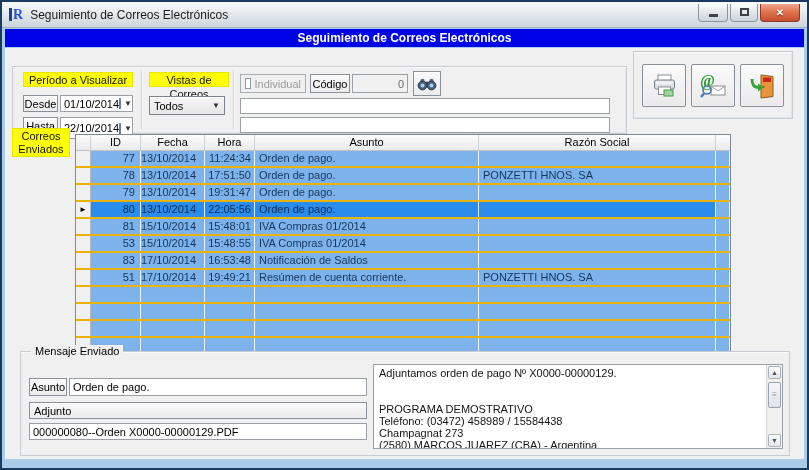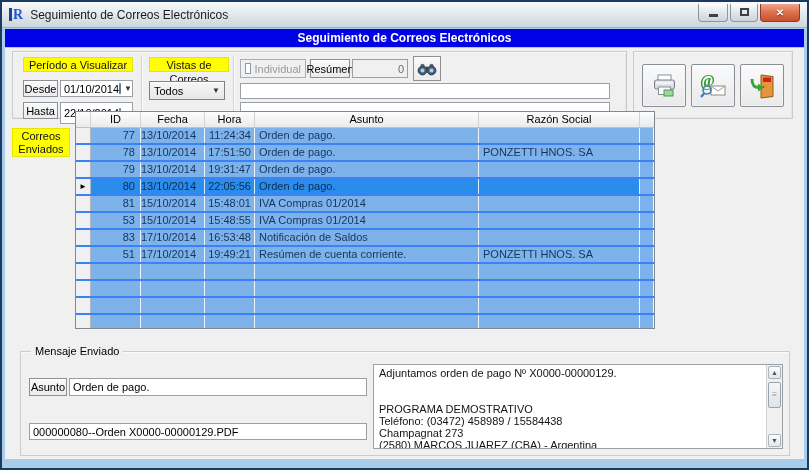--- a/index.html
+++ b/index.html
@@ -70,21 +70,21 @@
   .vsep { position:absolute; width:1px; top:4px; bottom:4px; background:#d2d6da; box-shadow:1px 0 0 #fafafa; }
   .chk-wrap { border:1px solid #a8aeb4; display:flex; align-items:center; padding:0 4px; gap:4px; background:#f0f0f0; }
   .chk { width:11px; height:11px; background:#fdfdfd; border:1px solid #8d99a5; }
   .chk-label { font-size:11px; color:#9a9a9a; }
   .icon-btn {
     width:44px; height:43px; border:1px solid #8a9097; border-radius:2px;
     background:linear-gradient(#fbfbfb,#e9e9e9); box-shadow:inset 0 1px 0 #fff, inset 0 0 0 1px #f2f2f2;
     display:flex; align-items:center; justify-content:center;
   }
   
-  #grid { position:absolute; left:70px; top:63px; width:580px; height:218px; background:#3b82f6; border:1px solid #828890; overflow:hidden; }
+  #grid { position:absolute; left:70px; top:86px; width:656px; height:218px; background:#eab308; border:1px solid #828890; overflow:hidden; }
   .g-header { display:flex; height:16px; background:linear-gradient(#fdfdfd,#e9eaeb); border-bottom:1px solid #bfc4c9; }
   .g-h { font-size:11px; color:#000; text-align:center; line-height:15px; border-right:1px solid #cfd2d6; }
   .w-sel{width:15px;} .w-id{width:50px;} .w-fecha{width:64px;} .w-hora{width:50px;} .w-asunto{width:224px;} .w-razon{flex:1;} .w-extra{width:14px; border-right:none;}
   .g-row { display:flex; height:15px; margin-bottom:2px; }
   .g-cell {
     background:var(--grid-row,#7db3ea); font-size:11px; line-height:15px; color:#15355f;
     border-right:1px solid rgba(255,255,255,.85); white-space:nowrap; overflow:hidden;
   }
   .sel-cell { background:#f0f0f0; border-right:1px solid #b4b9be; color:#000; font-size:8px; text-align:center; }
   .c-id { text-align:right; padding-right:5px; }
@@ -127,21 +127,21 @@
       <span class="wbtn close">
           <span class="g-close">✕</span>
         </span>
     </span>
   </div>
 
   <div class="banner">Seguimiento de Correos Electrónicos</div>
 
   <div id="client">
 
-    <div class="panel" style="left:7px; top:3px; width:615px; height:68px;text-decoration:underline;">
+    <div class="panel" style="left:7px; top:18px; width:615px; height:68px;text-decoration:underline;">
 
       <div class="ylabel abs" style="left:10px; top:5px; width:110px; height:15px;">Período a Visualizar</div>
       <div class="btn3d abs" style="left:10px; top:28px; width:35px; height:17px;">Desde</div>
       <div class="tfield abs" style="left:47px; top:28px; width:73px; height:17px;">
         <span>01/10/2014</span>
         <span class="cal-icon"></span>
         <span class="dd-arrow">▼</span>
       </div>
       <div class="btn3d abs" style="left:10px; top:50px; width:35px; height:17px;">Hasta</div>
       <div class="tfield abs" style="left:47px; top:50px; width:73px; height:22px;">
@@ -155,21 +155,21 @@
       <div class="combo abs" style="left:136px; top:29px; width:76px; height:19px;">
         <span>Todos</span>
         <span class="dd-arrow">▼</span>
       </div>
       <div class="vsep" style="left:220px;"></div>
 
       <div class="chk-wrap abs" style="left:227px; top:7px; width:66px; height:19px;">
         <span class="chk"></span>
         <span class="chk-label">Individual</span>
       </div>
-      <div class="btn3d abs" style="left:297px; top:7px; width:40px; height:19px;">Resúmen</div>
+      <div class="btn3d abs" style="left:297px; top:7px; width:40px; height:19px;">Código</div>
       <div class="tfield disabled abs" style="left:339px; top:7px; width:56px; height:19px; justify-content:flex-end;">
         <span>0</span>
       </div>
       <button class="btn3d abs" style="left:400px; top:4px; width:28px; height:25px;">
         <svg width="20" height="14" viewBox="0 0 20 14">
           <circle cx="5.5" cy="4" r="2.2" fill="#5a6d83"></circle>
             <circle cx="14.5" cy="4" r="2.2" fill="#5a6d83"></circle>
           <rect x="8.6" y="4.5" width="2.8" height="3" fill="#44556a"></rect>
           <circle cx="5.5" cy="8.5" r="4.4" fill="#4a5d73" stroke="#2c3a4a"></circle>
           <circle cx="14.5" cy="8.5" r="4.4" fill="#4a5d73" stroke="#2c3a4a"></circle>
@@ -334,20 +334,21 @@
           </div>
         </div>
     </div>
 
     <div id="msg-group">
       <span id="msg-legend">Mensaje Enviado</span>
       <div class="btn3d abs" style="left:8px; top:26px; width:38px; height:18px;">Asunto</div>
       <div class="tfield abs" style="left:48px; top:26px; width:298px; height:18px;">
         <span>Orden de pago.</span>
       </div>
+      <div class="btn3d abs" style="left:8px; top:50px; width:338px; height:17px; justify-content:flex-start; padding-left:4px;">Adjunto</div>
       <div class="tfield abs" style="left:8px; top:71px; width:338px; height:17px;">
         <span>000000080--Orden X0000-00000129.PDF</span>
       </div>
       <div id="body-box">
         <div id="body-text">
             <div>Adjuntamos orden de pago Nº X0000-00000129.</div>
             <div>&nbsp;</div>
             <div>&nbsp;</div>
             <div>PROGRAMA DEMOSTRATIVO</div>
             <div>Teléfono: (03472) 458989 / 15584438</div>

